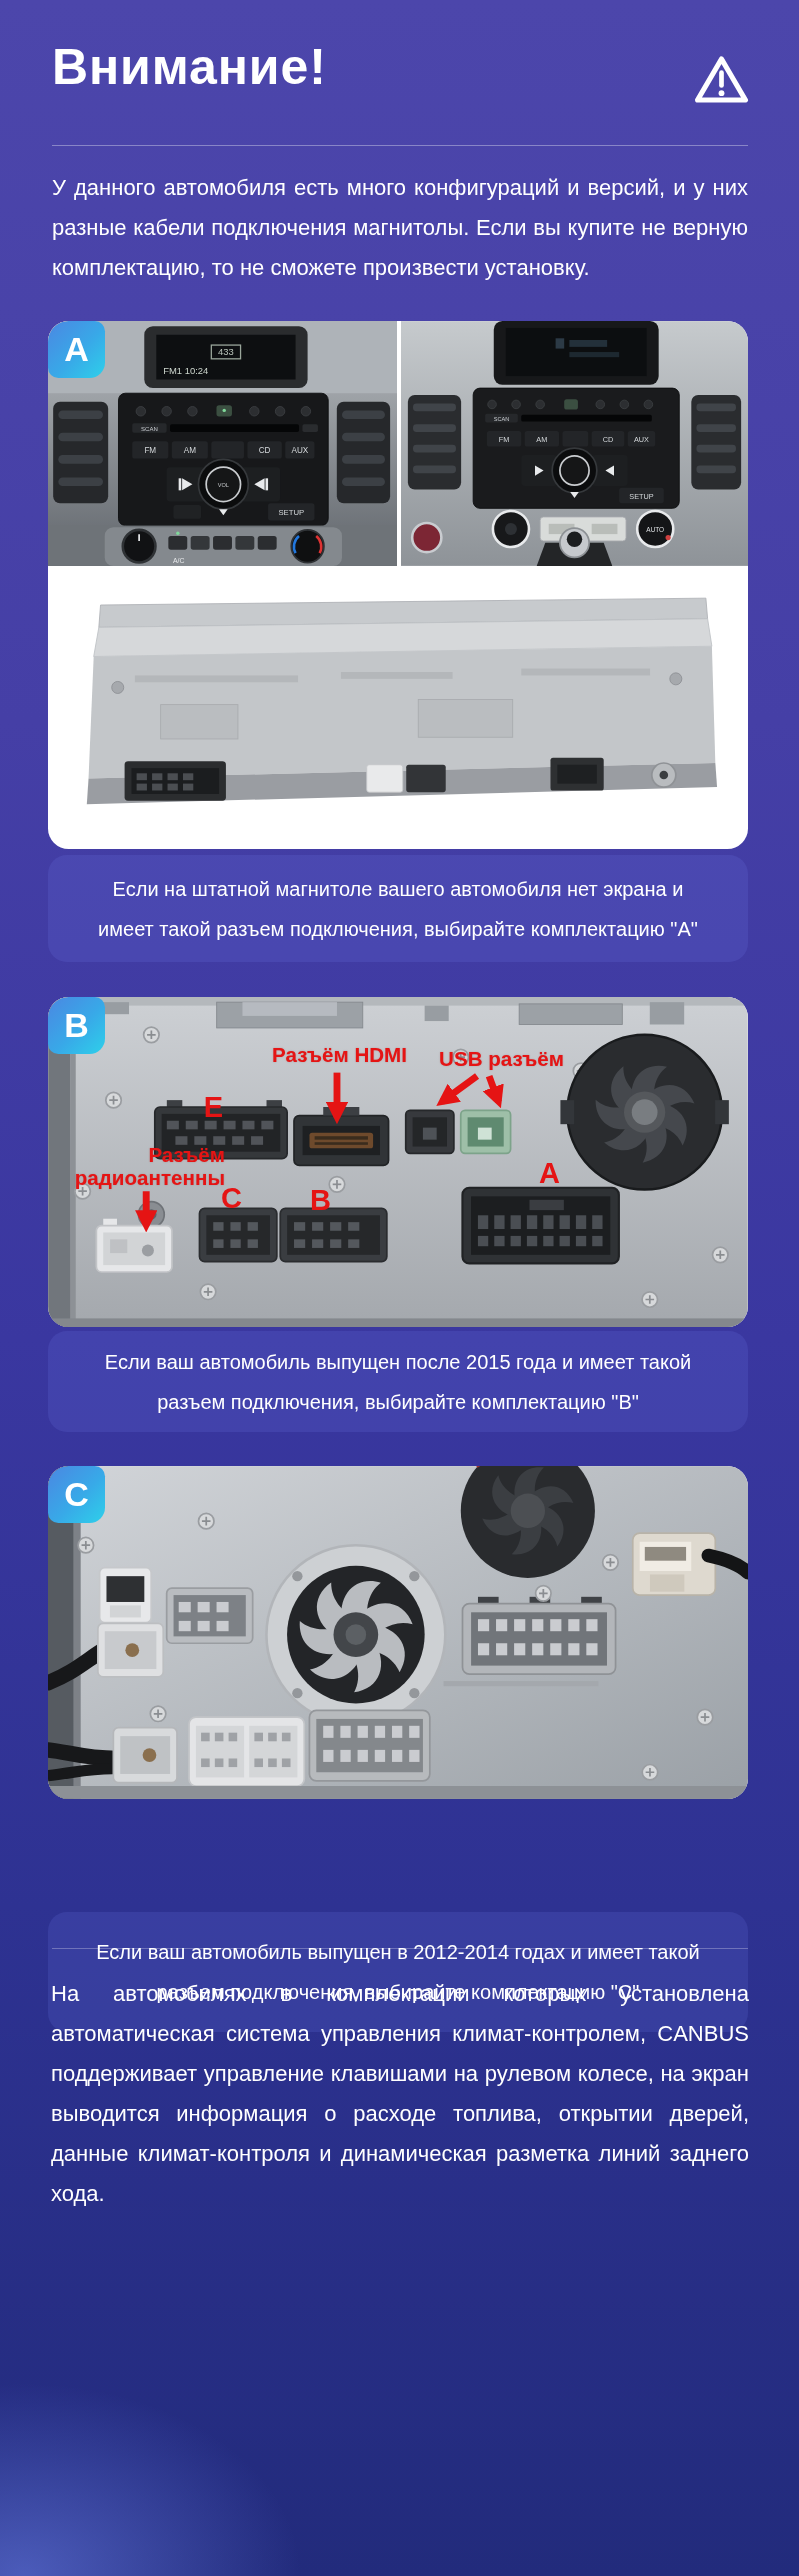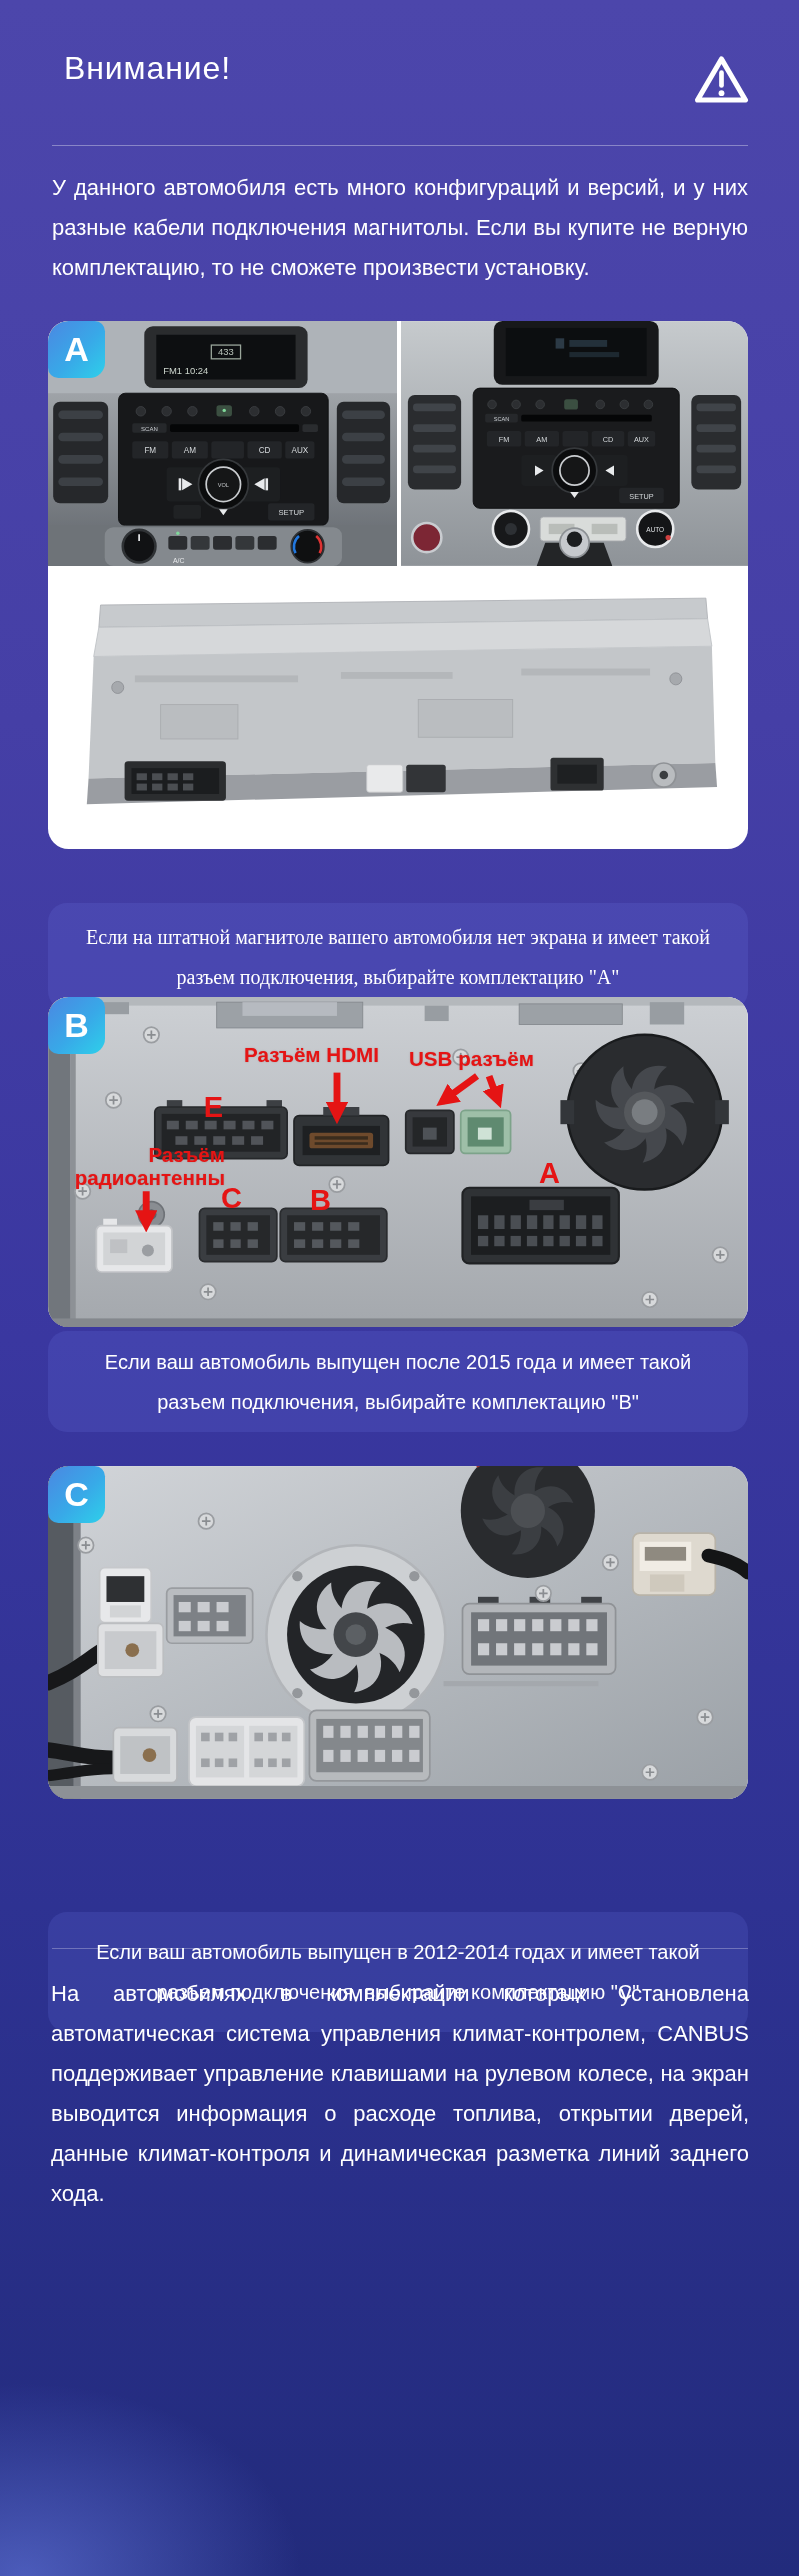--- a/index.html
+++ b/index.html
@@ -8,21 +8,21 @@
     font-family:"Liberation Sans", sans-serif;color:#fff;
   }
   .page{
     position:absolute;inset:0;
     background:
       radial-gradient(396px 275px at 3% 100%, rgba(110,132,238,.55), rgba(110,132,238,0) 70%),
       linear-gradient(180deg,#4c46ab 0%,#453fa6 28%,#3a37a0 52%,#2e3292 74%,#222b7c 100%);
   }
   .abs{position:absolute;}
   .page-title{
-    left:52px;top:38px;font-size:32px;font-weight:400;letter-spacing:0.9px;margin:12px;
+    left:52px;top:38px;font-size:50px;font-weight:700;letter-spacing:0.9px;margin:0;
   }
   .warn-icon{left:693px;top:53px;}
   .divider{left:52px;width:696px;height:0.9px;background:rgba(255,255,255,.35);}
   .d1{top:145px;}
   .d2{top:1948px;background:rgba(255,255,255,.28);}
   .intro{
     left:52px;top:168px;width:696px;margin:0;
     font-size:22px;line-height:40px;text-align:justify;text-align-last:left;
   }
   .card{
@@ -38,27 +38,27 @@
     display:flex;align-items:center;justify-content:center;
     font-size:34px;font-weight:700;color:#fff;
   }
   .caption-card{
     left:48px;width:700px;height:107px;border-radius:19px;
     background:rgba(125,140,255,.14);
     display:flex;align-items:center;justify-content:center;text-align:center;
     padding:0 36px;box-sizing:border-box;
     font-size:20px;line-height:40px;
   }
-  .cap-a{top:903px;font-family:Liberation Serif, serif;}
+  .cap-a{top:855px;}
   .cap-b{top:1331px;height:101px;}
   .cap-c{top:1912px;height:120px;}
   .photo{position:absolute;display:block;}
   .overlay{position:absolute;inset:0;pointer-events:none;}
   .red-label{
-    position:absolute;color:#e51414;font-weight:700;font-size:20.6px;line-height:23px;text-align:left;
+    position:absolute;color:#e51414;font-weight:700;font-size:20.6px;line-height:23px;text-align:right;
     text-shadow:0 0 1.7px rgba(120,0,0,.25);
   }
   .red-letter{
     position:absolute;color:#e51414;font-weight:800;font-size:29px;line-height:29px;width:29px;text-align:center;
   }
   .bodytext{
     left:51px;top:1974px;width:698px;
     font-size:22px;line-height:40px;text-align:justify;text-align-last:left;
   }
   .bodytext p{margin:0;}

